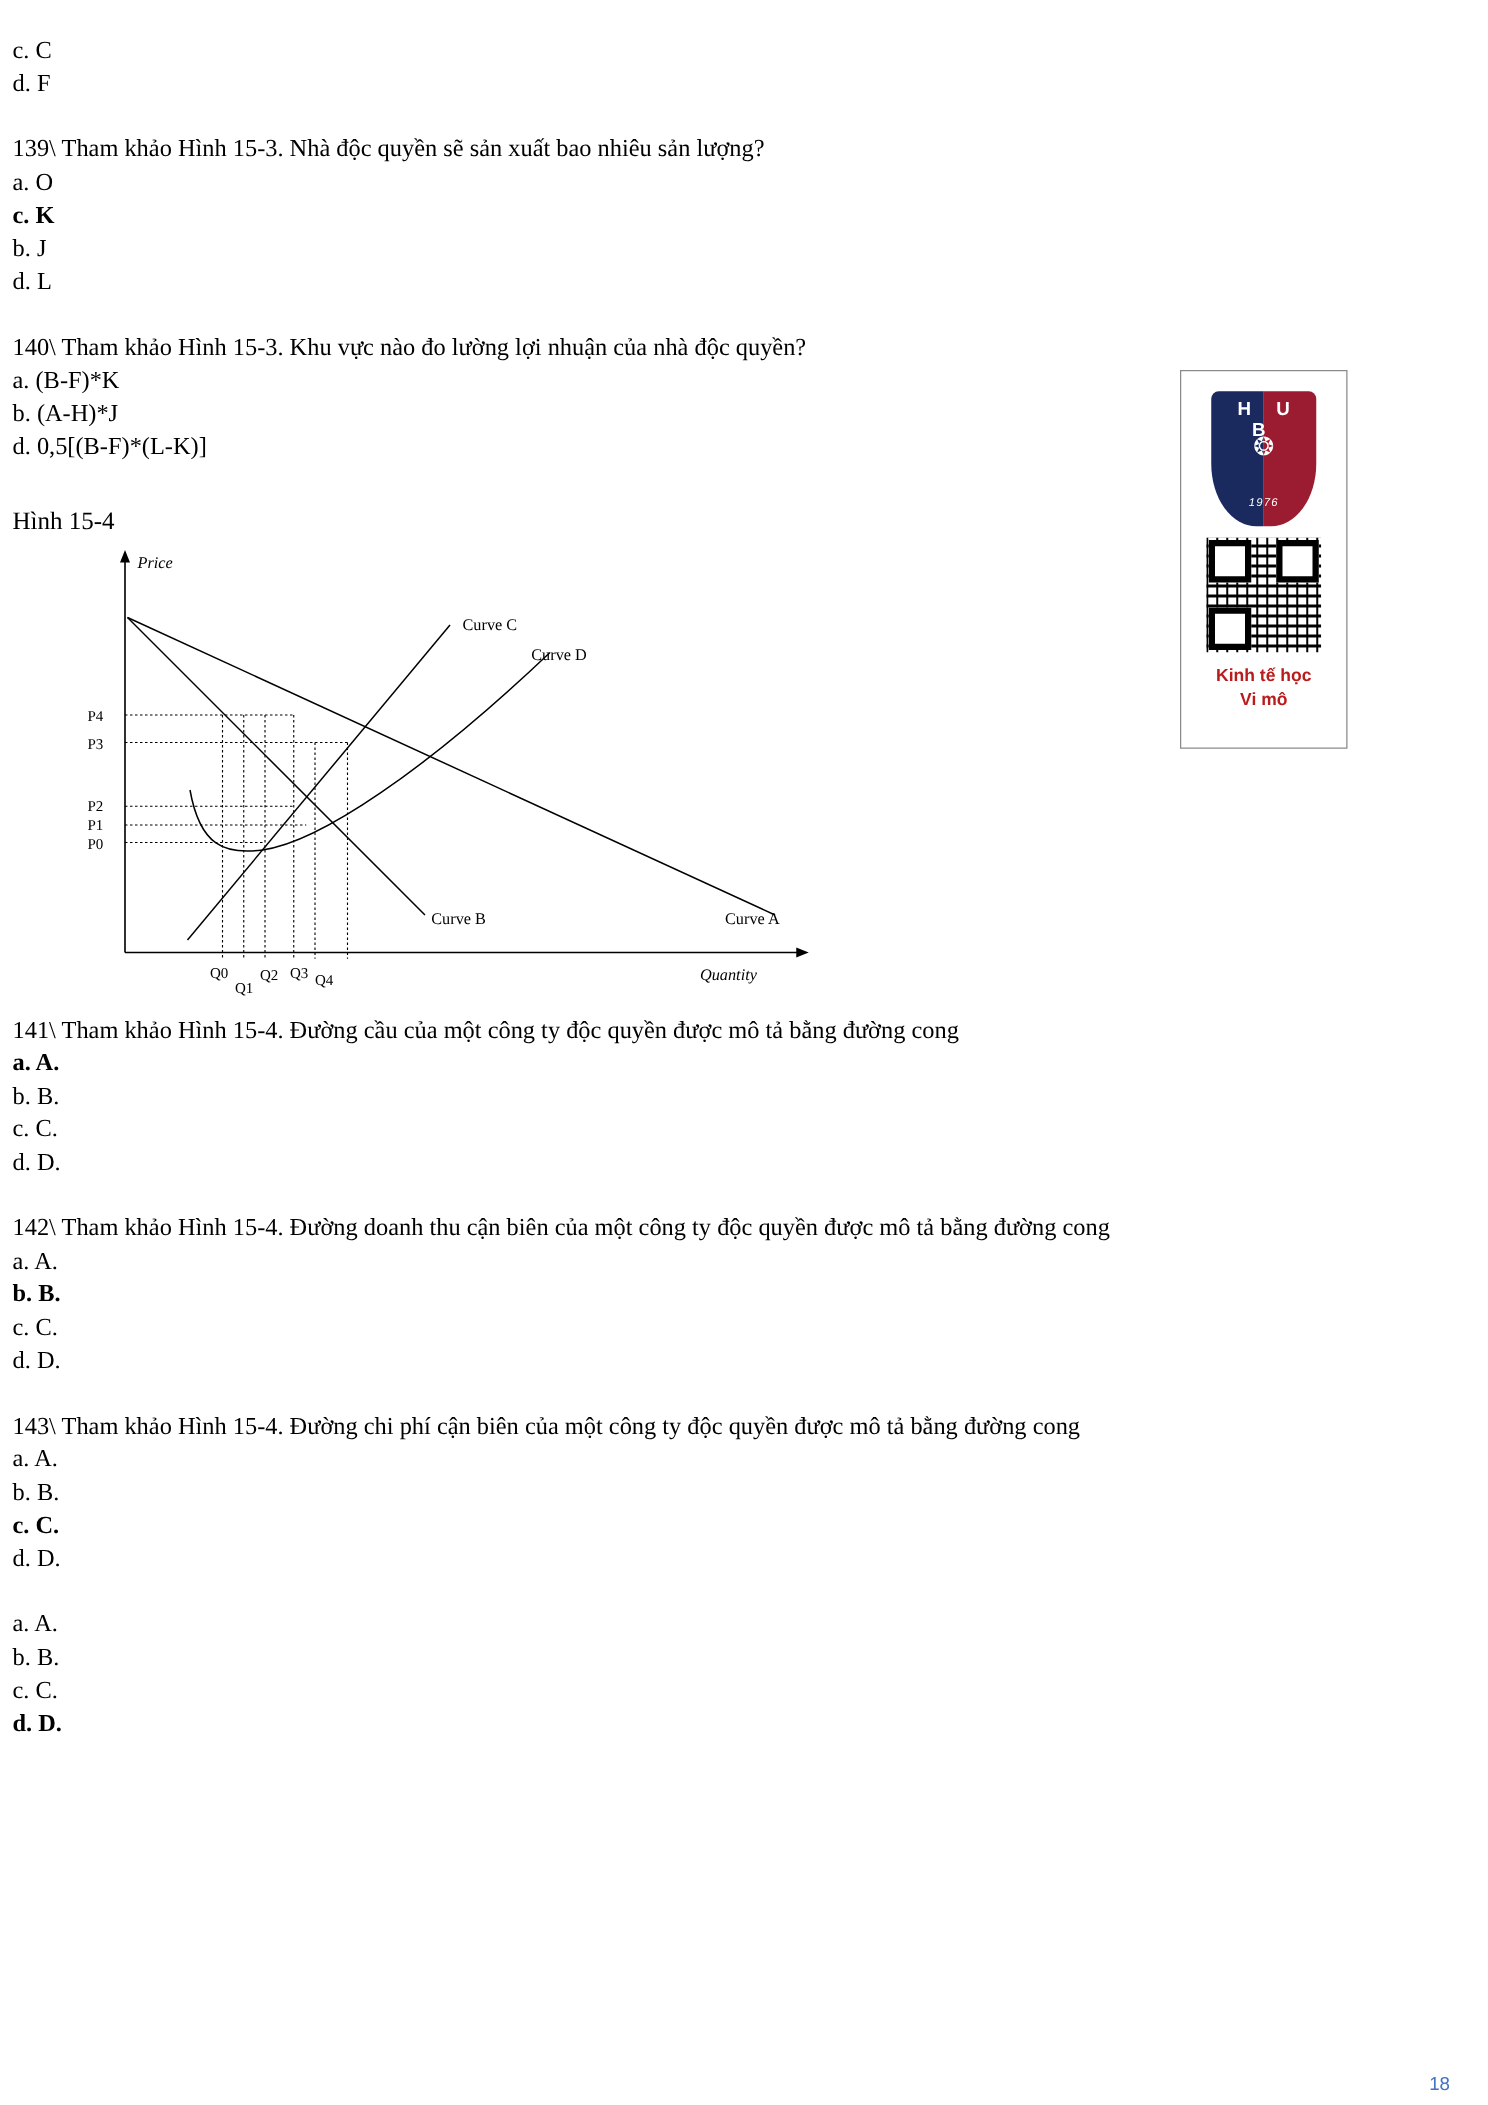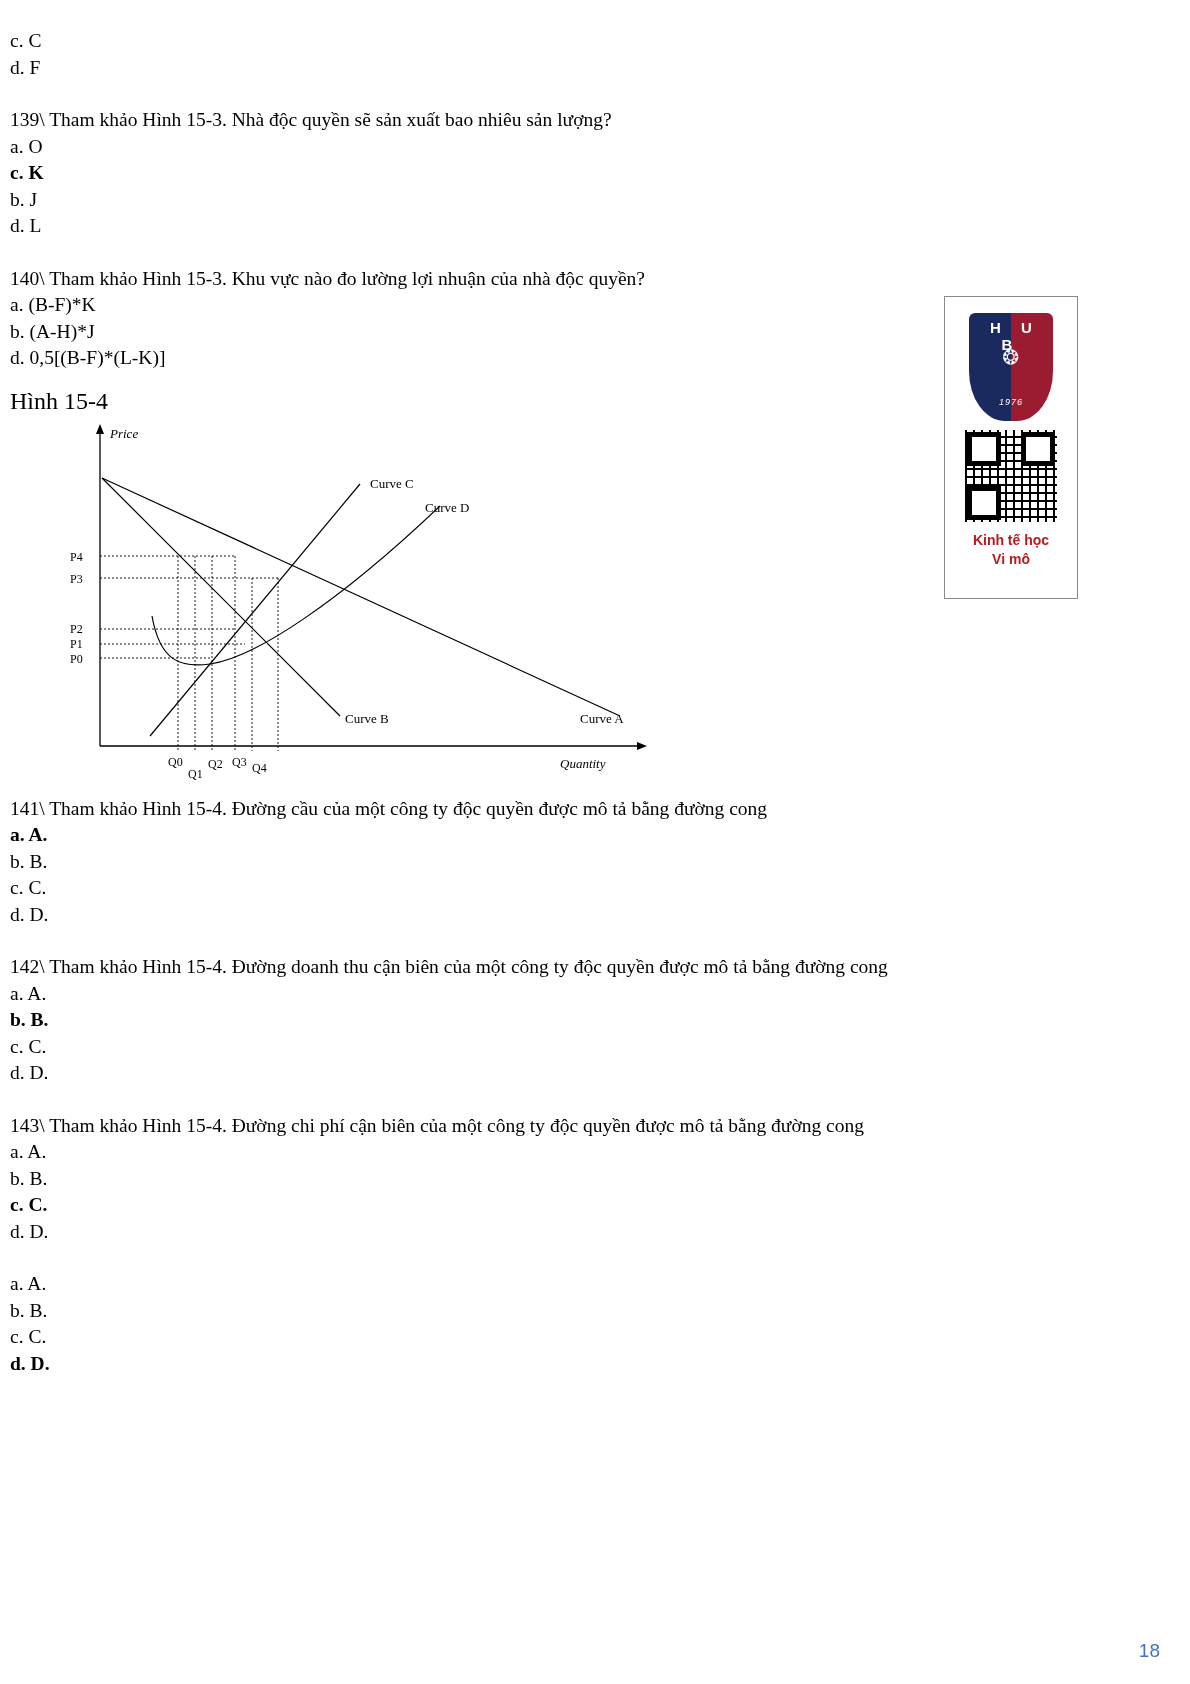--- a/index.html
+++ b/index.html
@@ -38,23 +38,23 @@
     line-height: 26.5px;
     font-family: Liberation Serif, serif;
   }
   .bold {
     font-weight: bold;
   }
   .gap {
     height: 26px;
   }
   .fig-title {
-    font-size: 24px;
+    font-size: 20px;
     line-height: 26px;
-    margin-top: 16px;
+    margin-top: 32px;
     margin-bottom: 2px;
     font-family: Liberation Serif, serif;
   }
   
   .logo-box {
     position: absolute;
     left: 944px;
     top: 296px;
     width: 134px;
     height: 303px;
@@ -162,23 +162,23 @@
     width: 680px;
     height: 380px;
     margin-left: 30px;
   }
   .figure svg {
     display: block;
   }
   .page-num {
     position: absolute;
     right: 30px;
-    bottom: 22px;
+    bottom: 8px;
     font-family: "Liberation Sans", sans-serif;
-    font-size: 19px;
+    font-size: 15px;
     color: #4472c4;
   }
 </style>
 </head>
 <body>
 
 <div class="page">
 
   <div class="content">
 

